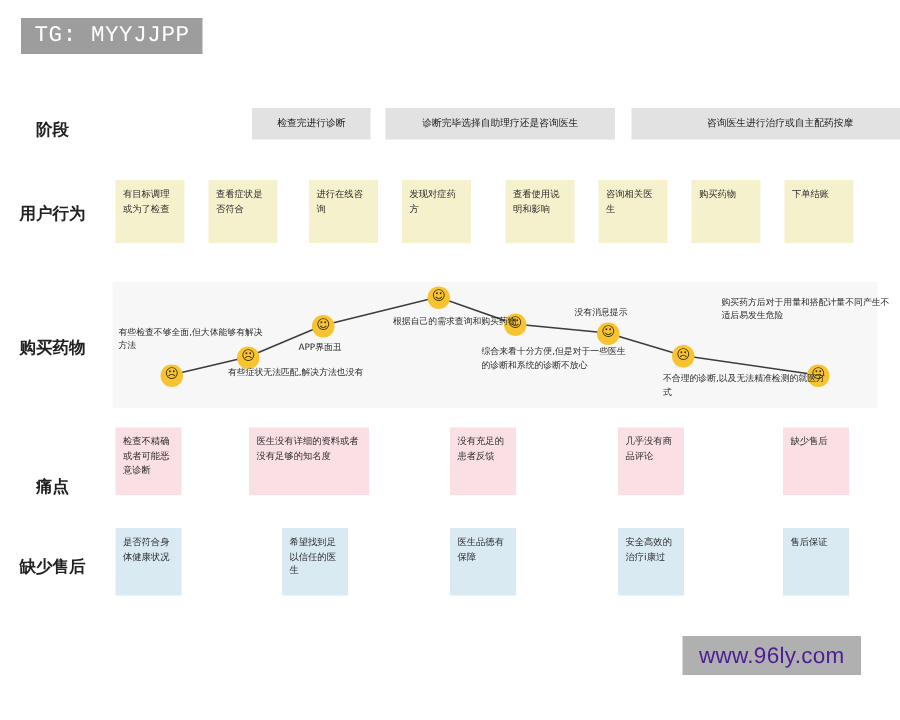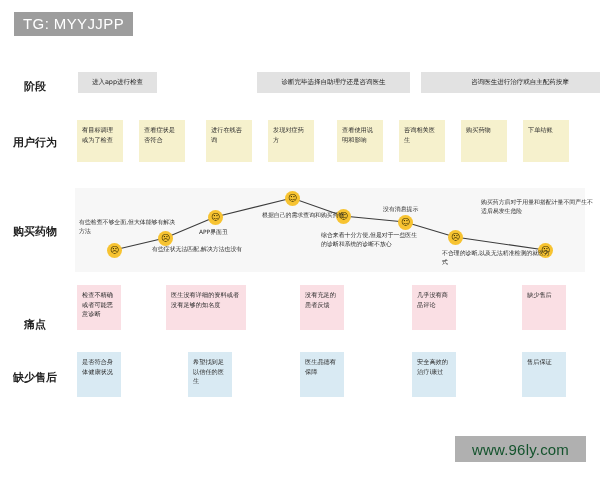--- a/index.html
+++ b/index.html
@@ -6,25 +6,25 @@
   body{
     width:600px;height:480px;background:#ffffff;
     font-family:"Liberation Sans","DejaVu Sans",sans-serif;
     position:relative;overflow:hidden;
   }
   .tg-badge{
     position:absolute;left:14px;top:12px;
     background:#9d9d9d;color:#ffffff;
     font-size:15px;letter-spacing:.4px;
     padding:3px 9px 4px 9px;
-    font-family:Liberation Sans, sans-serif;
+    font-family:Liberation Mono, monospace;
   }
   .watermark{
-    position:absolute;left:455px;top:436px;
-    width:131px;height:26px;background:#b0b0b0;color:#14532d;
+    position:absolute;left:455px;top:424px;
+    width:119px;height:26px;background:#b0b0b0;color:#4c1d95;
     font-size:15px;display:flex;align-items:center;justify-content:center;
     letter-spacing:.2px;
   }
   .row-label{
     position:absolute;left:0;width:70px;text-align:center;
     font-size:11px;font-weight:bold;color:#222;
     font-family:"DejaVu Sans",sans-serif;
   }
   .canvas{position:absolute;left:0;top:0;width:600px;height:480px;}
 
@@ -73,21 +73,21 @@
 <div class="canvas">
 
   <div class="tg-badge">TG: MYYJJPP</div>
 
   <div class="row-label" style="top:79px;">阶段</div>
   <div class="row-label" style="top:135px;">用户行为</div>
   <div class="row-label" style="top:224px;">购买药物</div>
   <div class="row-label" style="top:307px;margin-top:10px;">痛点</div>
   <div class="row-label" style="top:370px;">缺少售后</div>
 
-  <div class="stage-box" style="left:78px;width:79px;top:72px;">进入app进行检查</div>
+  <div class="stage-box" style="left:168px;width:79px;top:72px;">检查完进行诊断</div>
   <div class="stage-box" style="left:257px;width:153px;top:72px;">诊断完毕选择自助理疗还是咨询医生</div>
   <div class="stage-box" style="left:421px;width:198px;top:72px;">咨询医生进行治疗或自主配药按摩</div>
 
   <div class="note behavior" style="left:77px;top:120px;width:46px;height:42px;">有目标调理或为了检查</div>
   <div class="note behavior" style="left:139px;top:120px;width:46px;height:42px;">查看症状是否符合</div>
   <div class="note behavior" style="left:206px;top:120px;width:46px;height:42px;">进行在线咨询</div>
   <div class="note behavior" style="left:268px;top:120px;width:46px;height:42px;">发现对症药方</div>
   <div class="note behavior" style="left:337px;top:120px;width:46px;height:42px;">查看使用说明和影响</div>
   <div class="note behavior" style="left:399px;top:120px;width:46px;height:42px;">咨询相关医生</div>
   <div class="note behavior" style="left:461px;top:120px;width:46px;height:42px;">购买药物</div>

